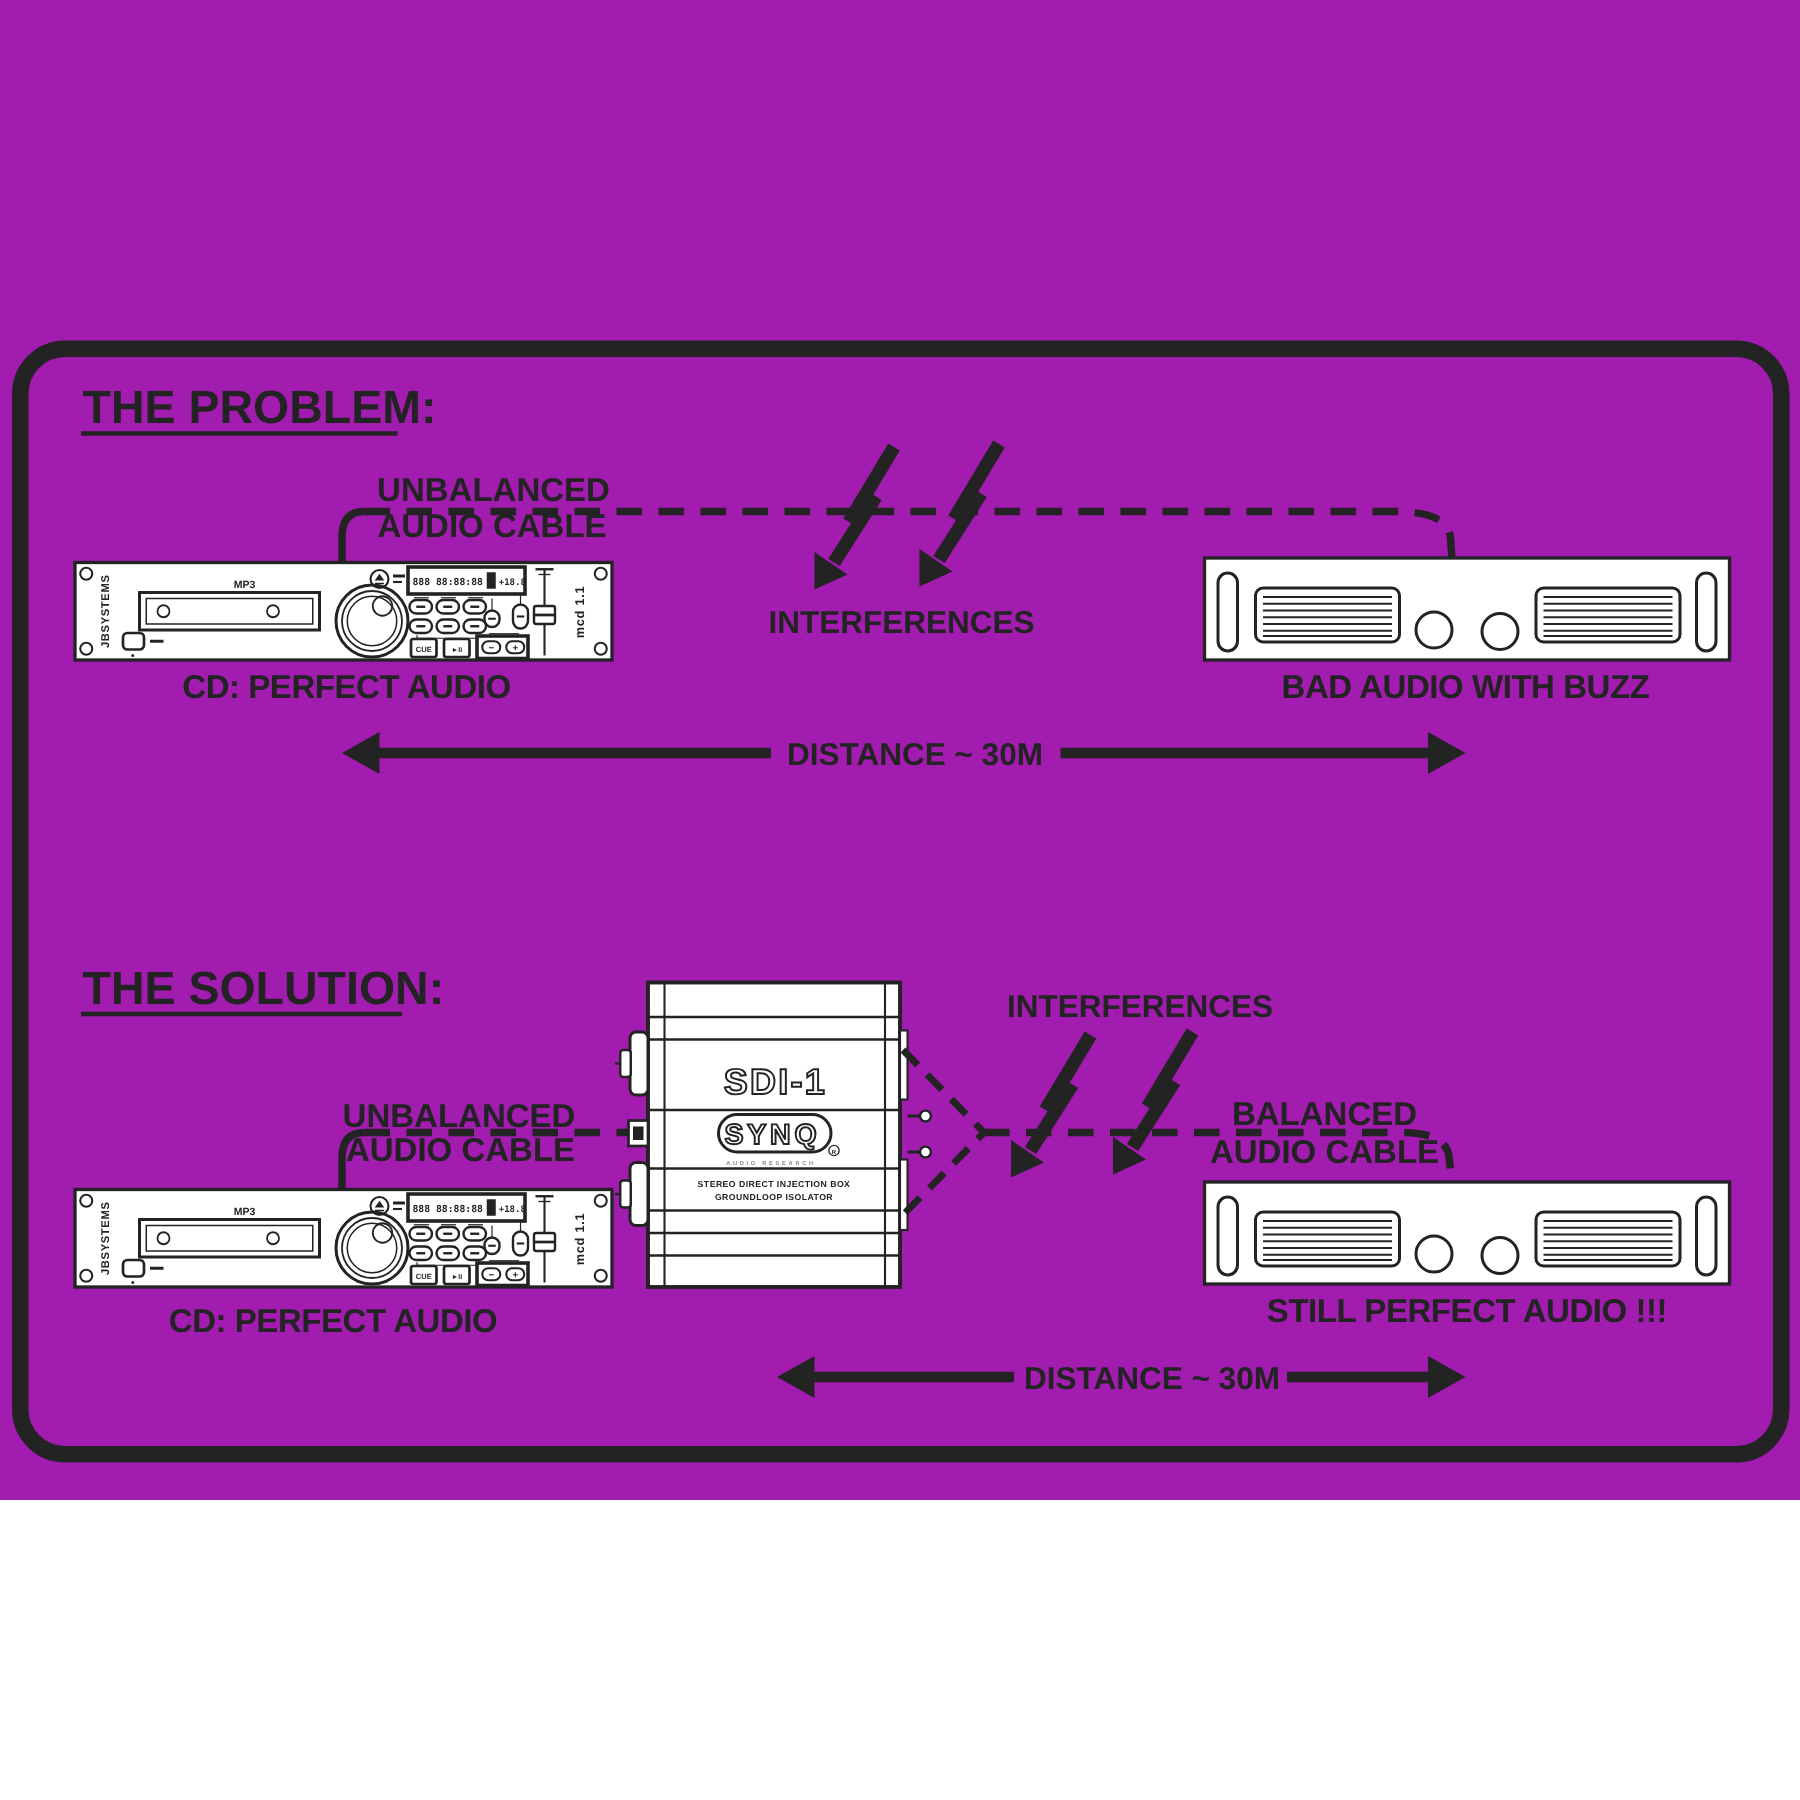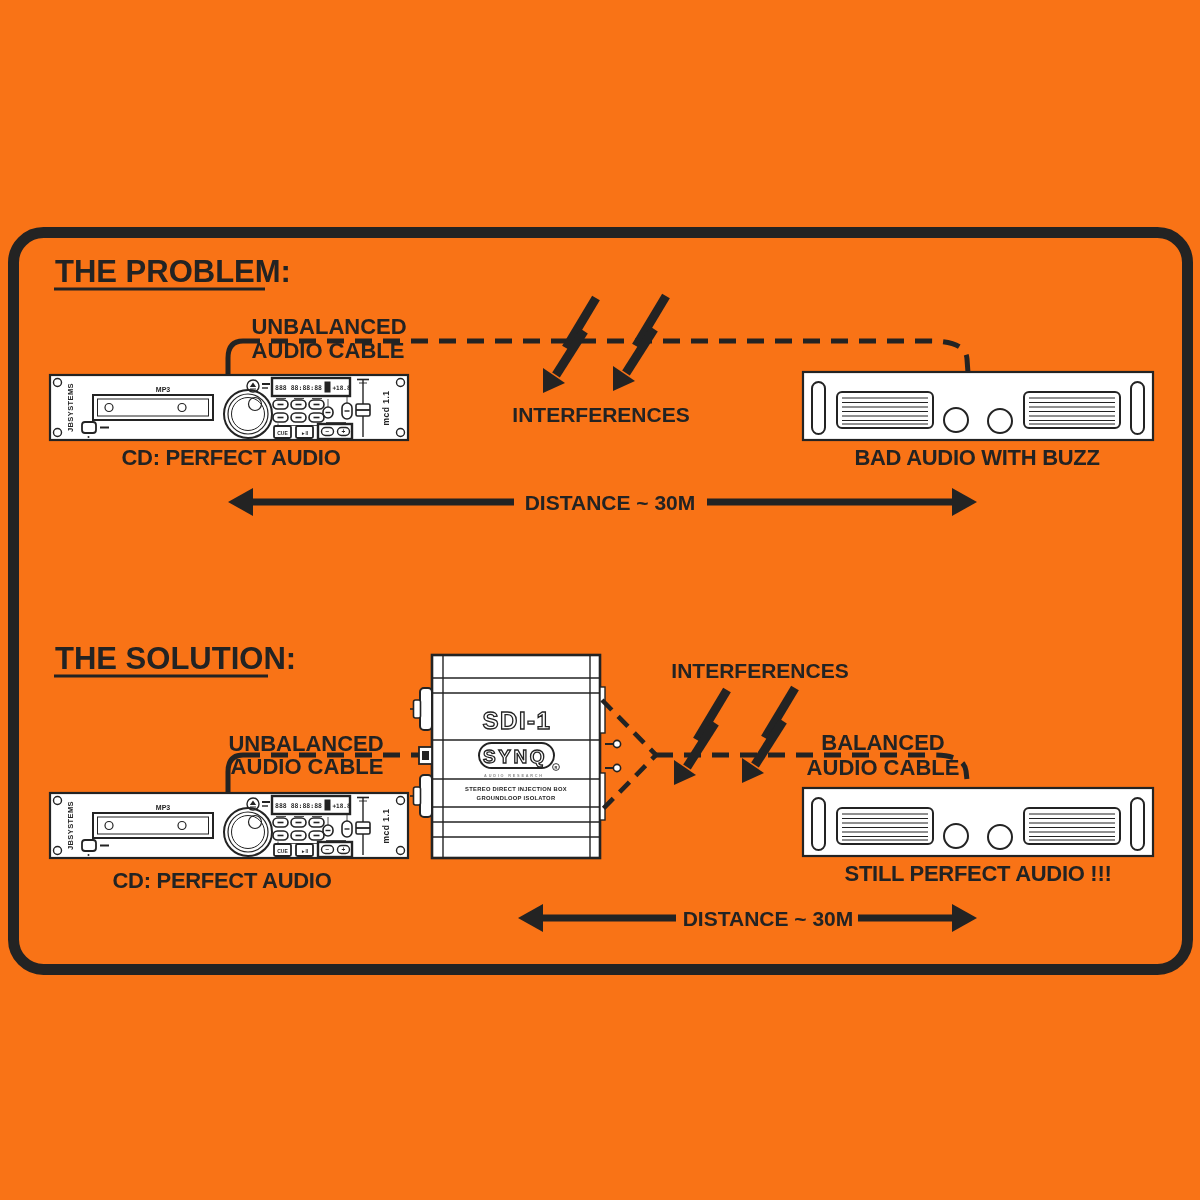--- a/index.html
+++ b/index.html
@@ -1,16 +1,16 @@
 <!DOCTYPE html>
 <html><head>
 <meta charset="utf-8">
 <style>
   html,body{margin:0;padding:0;background:#ffffff;}
-  .page{position:relative;width:1200px;height:1200px;background:#f97316;overflow:hidden;}
+  .page{position:relative;width:1200px;height:1000px;background:#a21caf;overflow:hidden;}
   svg{display:block;}
   text{font-family:"Liberation Sans","DejaVu Sans",sans-serif;}
   .hd{font-weight:bold;font-size:31px;fill:#232323;}
   .lbl{font-weight:bold;font-size:22px;fill:#232323;}
   .cap{font-weight:bold;font-size:22px;fill:#232323;letter-spacing:-0.3px;}
   .dist{font-weight:bold;font-size:21px;fill:#232323;}
   .intf{font-weight:bold;font-size:21px;fill:#232323;}
   .tiny{font-weight:bold;fill:#232323;}
   .mono{font-family:"DejaVu Sans Mono","Liberation Mono",monospace;font-weight:bold;fill:#232323;}
   .outline-txt{font-weight:bold;fill:#ffffff;stroke:#232323;}

